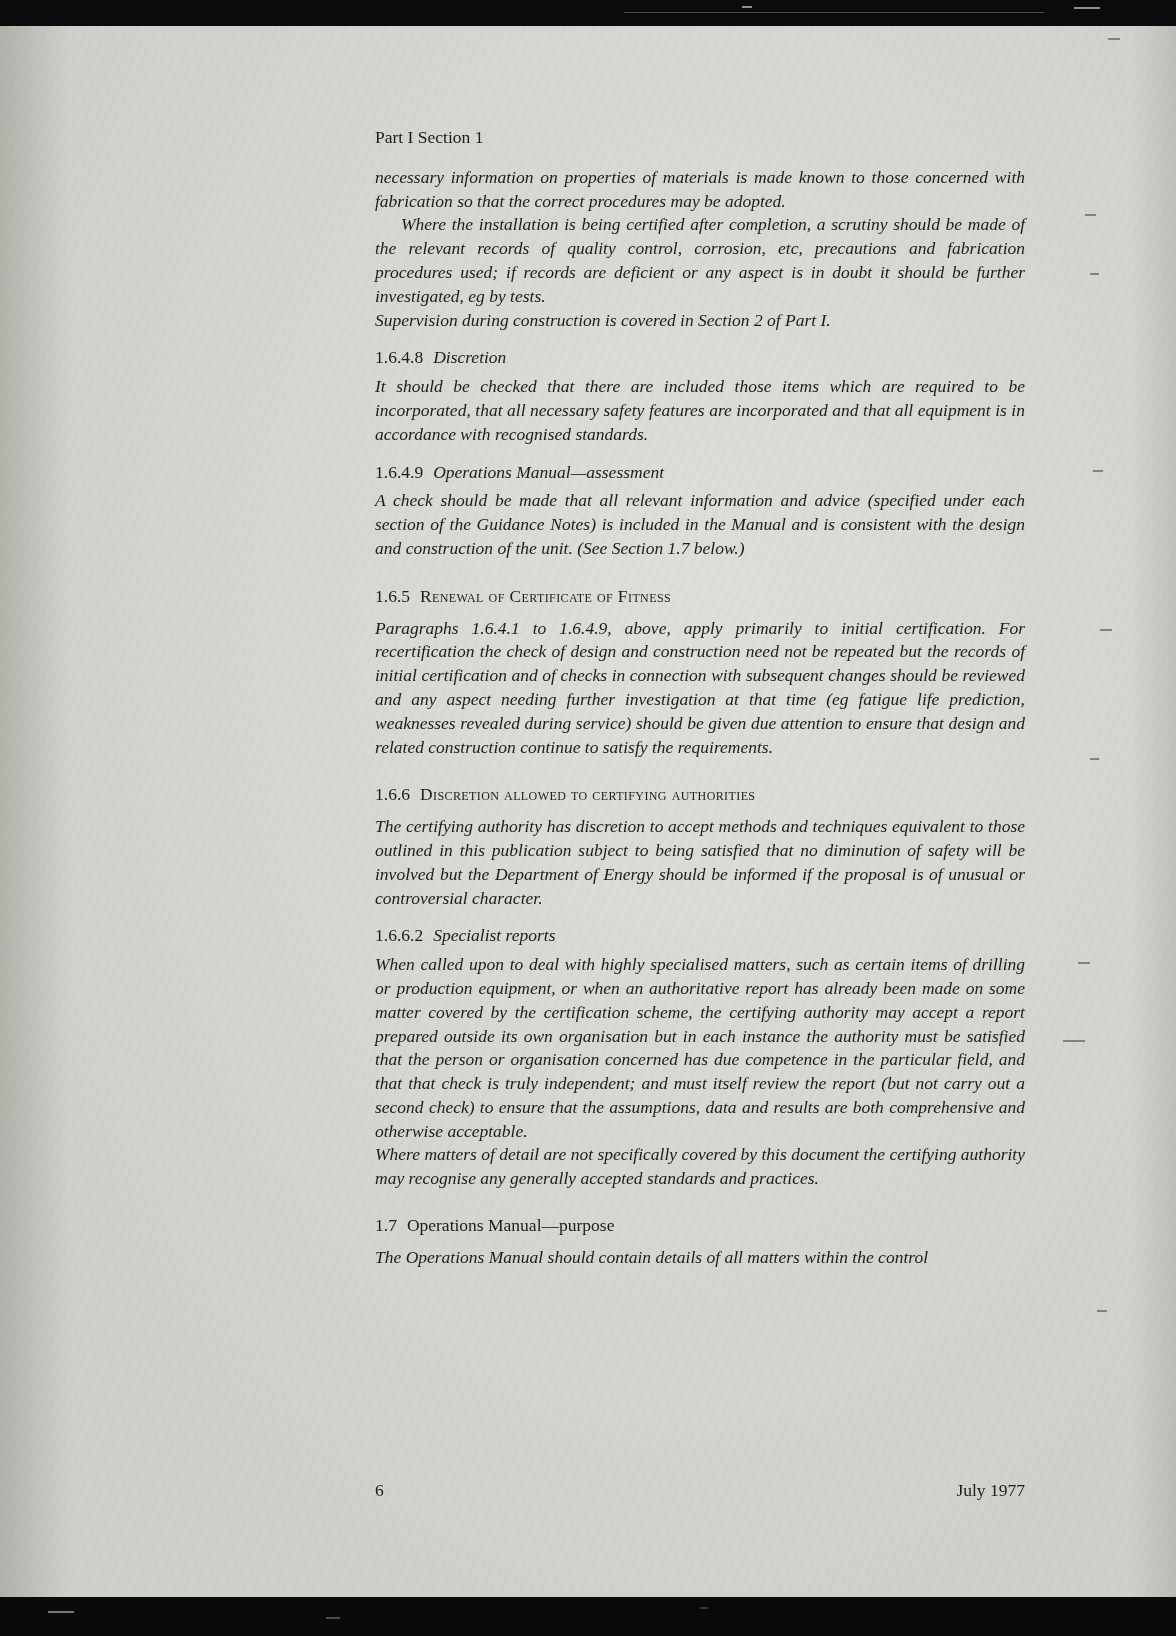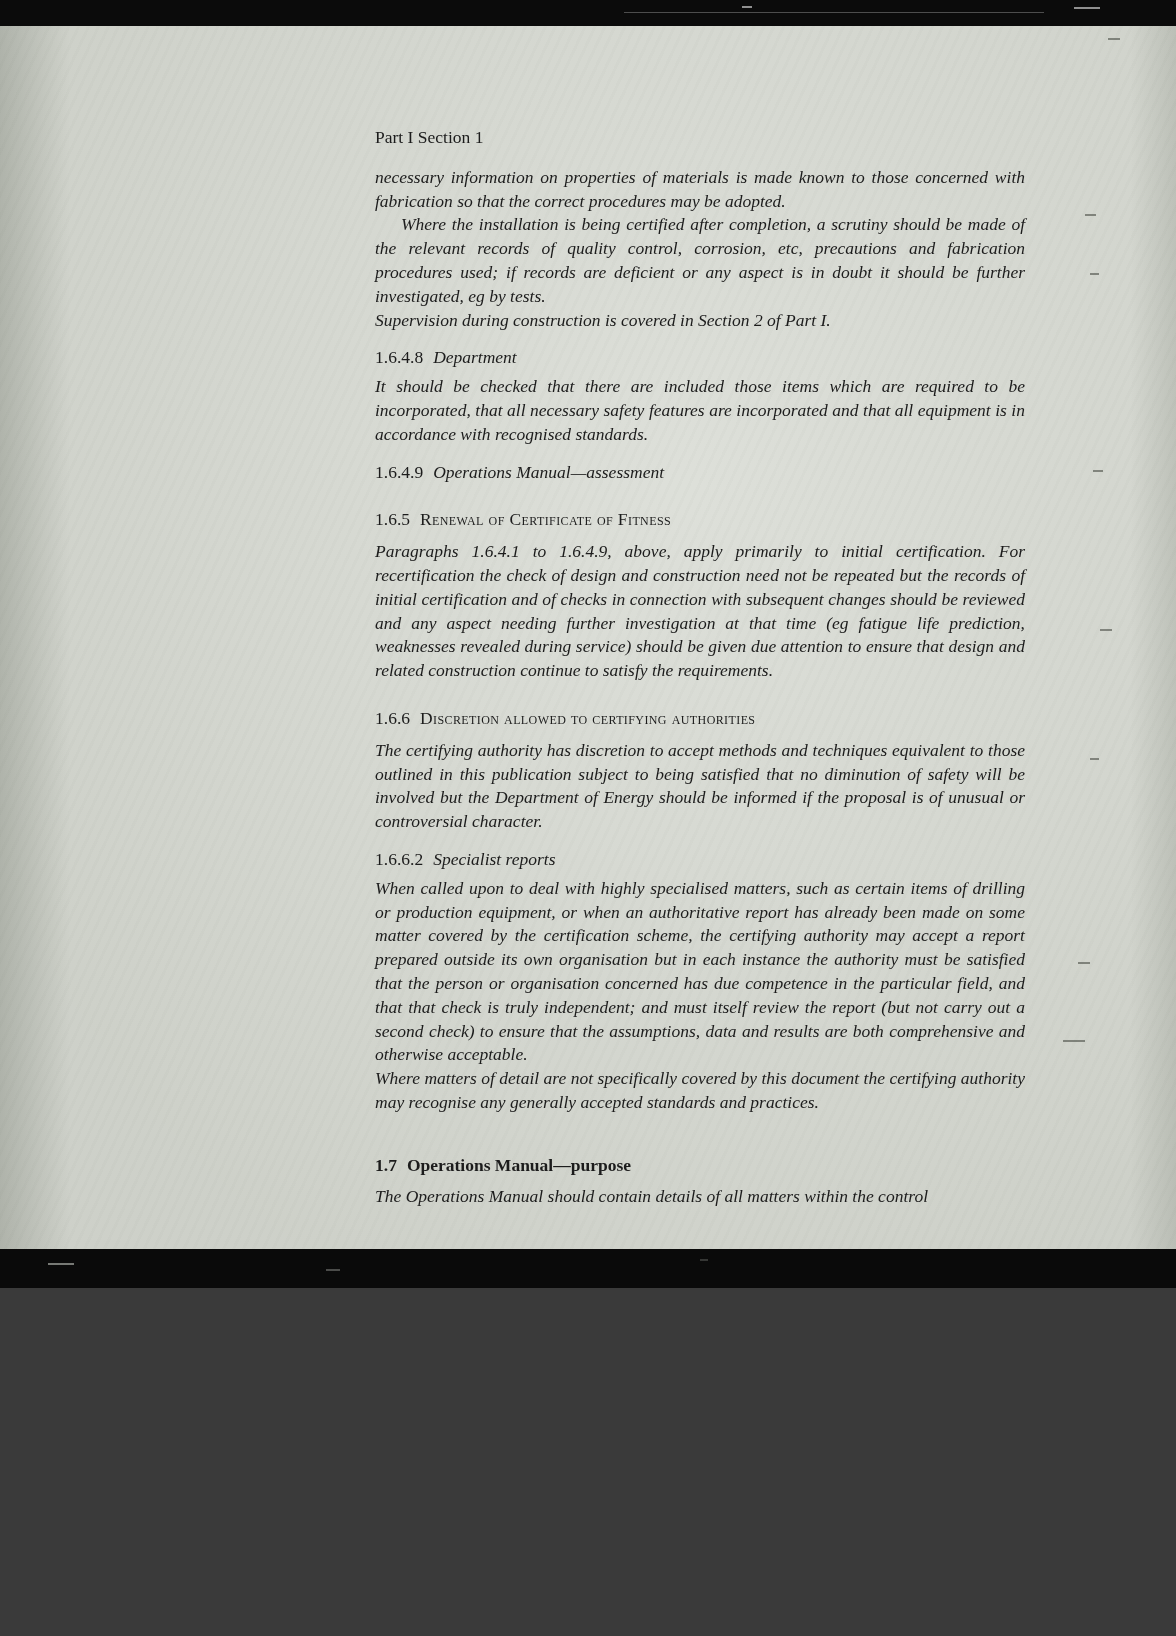--- a/index.html
+++ b/index.html
@@ -4,21 +4,21 @@
 <style>
   * { margin: 0; padding: 0; box-sizing: border-box; }
   html, body { background: #3a3a3a; }
   body {
     width: 1176px; height: 1636px;
     font-family: "Liberation Serif", "DejaVu Serif", serif;
     position: relative;
   }
   .scan {
     position: relative;
-    width: 1176px; height: 1288px;
+    width: 1176px; height: 1636px;
     background: #d5d8d0;
     overflow: hidden;
   }
   
   .paper-shade {
     position: absolute; inset: 0; pointer-events: none;
     background:
       repeating-linear-gradient(115deg, rgba(60,70,55,0.02) 0 3px, rgba(0,0,0,0) 3px 9px),
       linear-gradient(90deg, rgba(95,102,90,0.28) 0px, rgba(95,102,90,0.0) 70px),
       linear-gradient(270deg, rgba(95,102,90,0.18) 0px, rgba(95,102,90,0.0) 46px),
@@ -58,21 +58,21 @@
     color: #1c1c1c;
     font-size: 17.5px; line-height: 23.8px;
     text-rendering: optimizeLegibility;
   }
   .page-header { margin-bottom: 16px; }
   p.body, p.indent { text-align: justify; font-style: italic; }
   p.indent { text-indent: 26px; }
 
   .subheading { margin: 14px 0 5px; }
   .secheading { margin: 24px 0 8px; }
-  .boldheading { margin: 39px 0 8px; font-weight: bold; }
+  .boldheading { margin: 23px 0 8px; font-weight: normal; }
   .num { margin-right: 10px; }
   .title-italic { font-style: italic; }
   .smallcaps { font-variant: small-caps; letter-spacing: 0.4px; text-align: center; }
 
   .footer {
     position: absolute; left: 375px; top: 1480px; width: 650px;
     display: flex; justify-content: space-between;
     color: #1c1c1c; font-size: 17.5px;
   }
 </style>
@@ -105,26 +105,27 @@
 
     <div class="page-header">Part I Section 1</div>
 
     <p class="body">necessary information on properties of materials is made known to those concerned with fabrication so that the correct procedures may be adopted.</p>
 
     <p class="indent">Where the installation is being certified after completion, a scrutiny should be made of the relevant records of quality control, corrosion, etc, precautions and fabrication procedures used; if records are deficient or any aspect is in doubt it should be further investigated, eg by tests.</p>
 
 
     <p class="body">Supervision during construction is covered in Section 2 of Part I.</p>
 
-    <p class="subheading"><span class="num">1.6.4.8</span><span class="title-italic">Department</span></p>
+    <p class="subheading"><span class="num">1.6.4.8</span><span class="title-italic">Discretion</span></p>
 
     <p class="body">It should be checked that there are included those items which are required to be incorporated, that all necessary safety features are incorporated and that all equipment is in accordance with recognised standards.</p>
 
     <p class="subheading"><span class="num">1.6.4.9</span><span class="title-italic">Operations Manual—assessment</span></p>
 
+    <p class="body">A check should be made that all relevant information and advice (specified under each section of the Guidance Notes) is included in the Manual and is consistent with the design and construction of the unit. (See Section 1.7 below.)</p>
 
     <p class="secheading"><span class="num">1.6.5</span><span class="smallcaps">Renewal of Certificate of Fitness</span></p>
 
     <p class="body">Paragraphs 1.6.4.1 to 1.6.4.9, above, apply primarily to initial certification. For recertification the check of design and construction need not be repeated but the records of initial certification and of checks in connection with subsequent changes should be reviewed and any aspect needing further investigation at that time (eg fatigue life prediction, weaknesses revealed during service) should be given due attention to ensure that design and related construction continue to satisfy the requirements.</p>
 
     <p class="secheading"><span class="num">1.6.6</span><span class="smallcaps">Discretion allowed to certifying authorities</span></p>
 
 
     <p class="body">The certifying authority has discretion to accept methods and techniques equivalent to those outlined in this publication subject to being satisfied that no diminution of safety will be involved but the Department of Energy should be informed if the proposal is of unusual or controversial character.</p>
 

